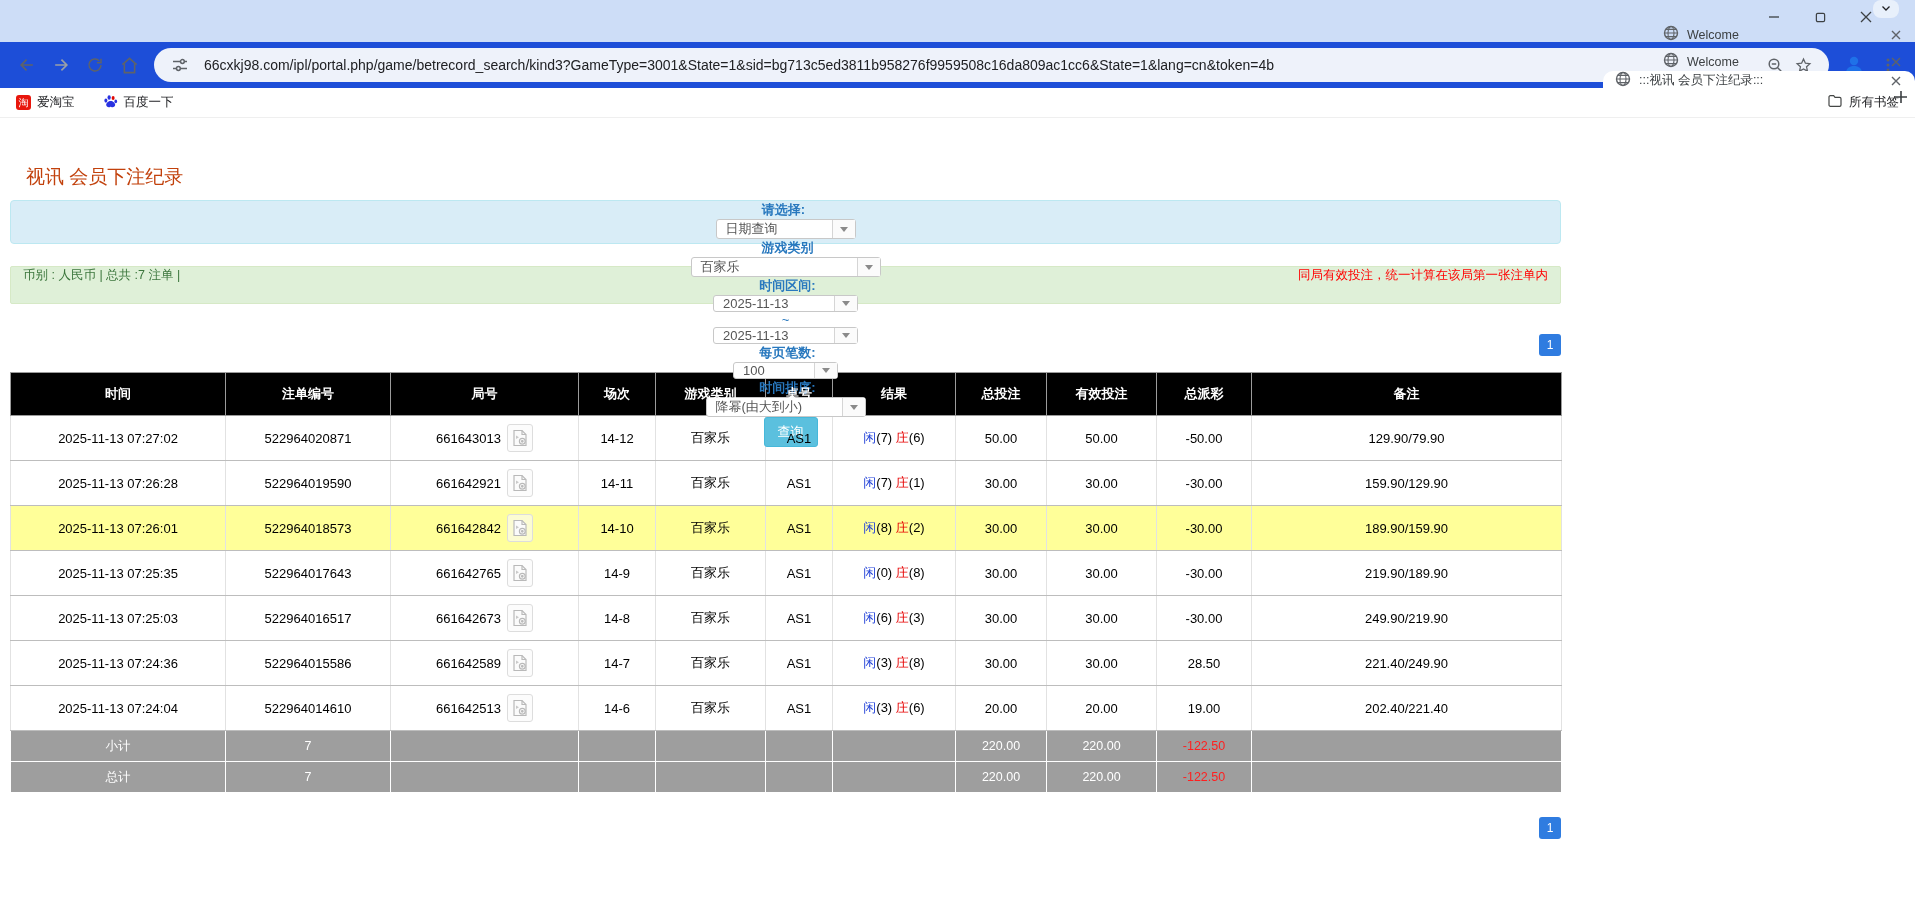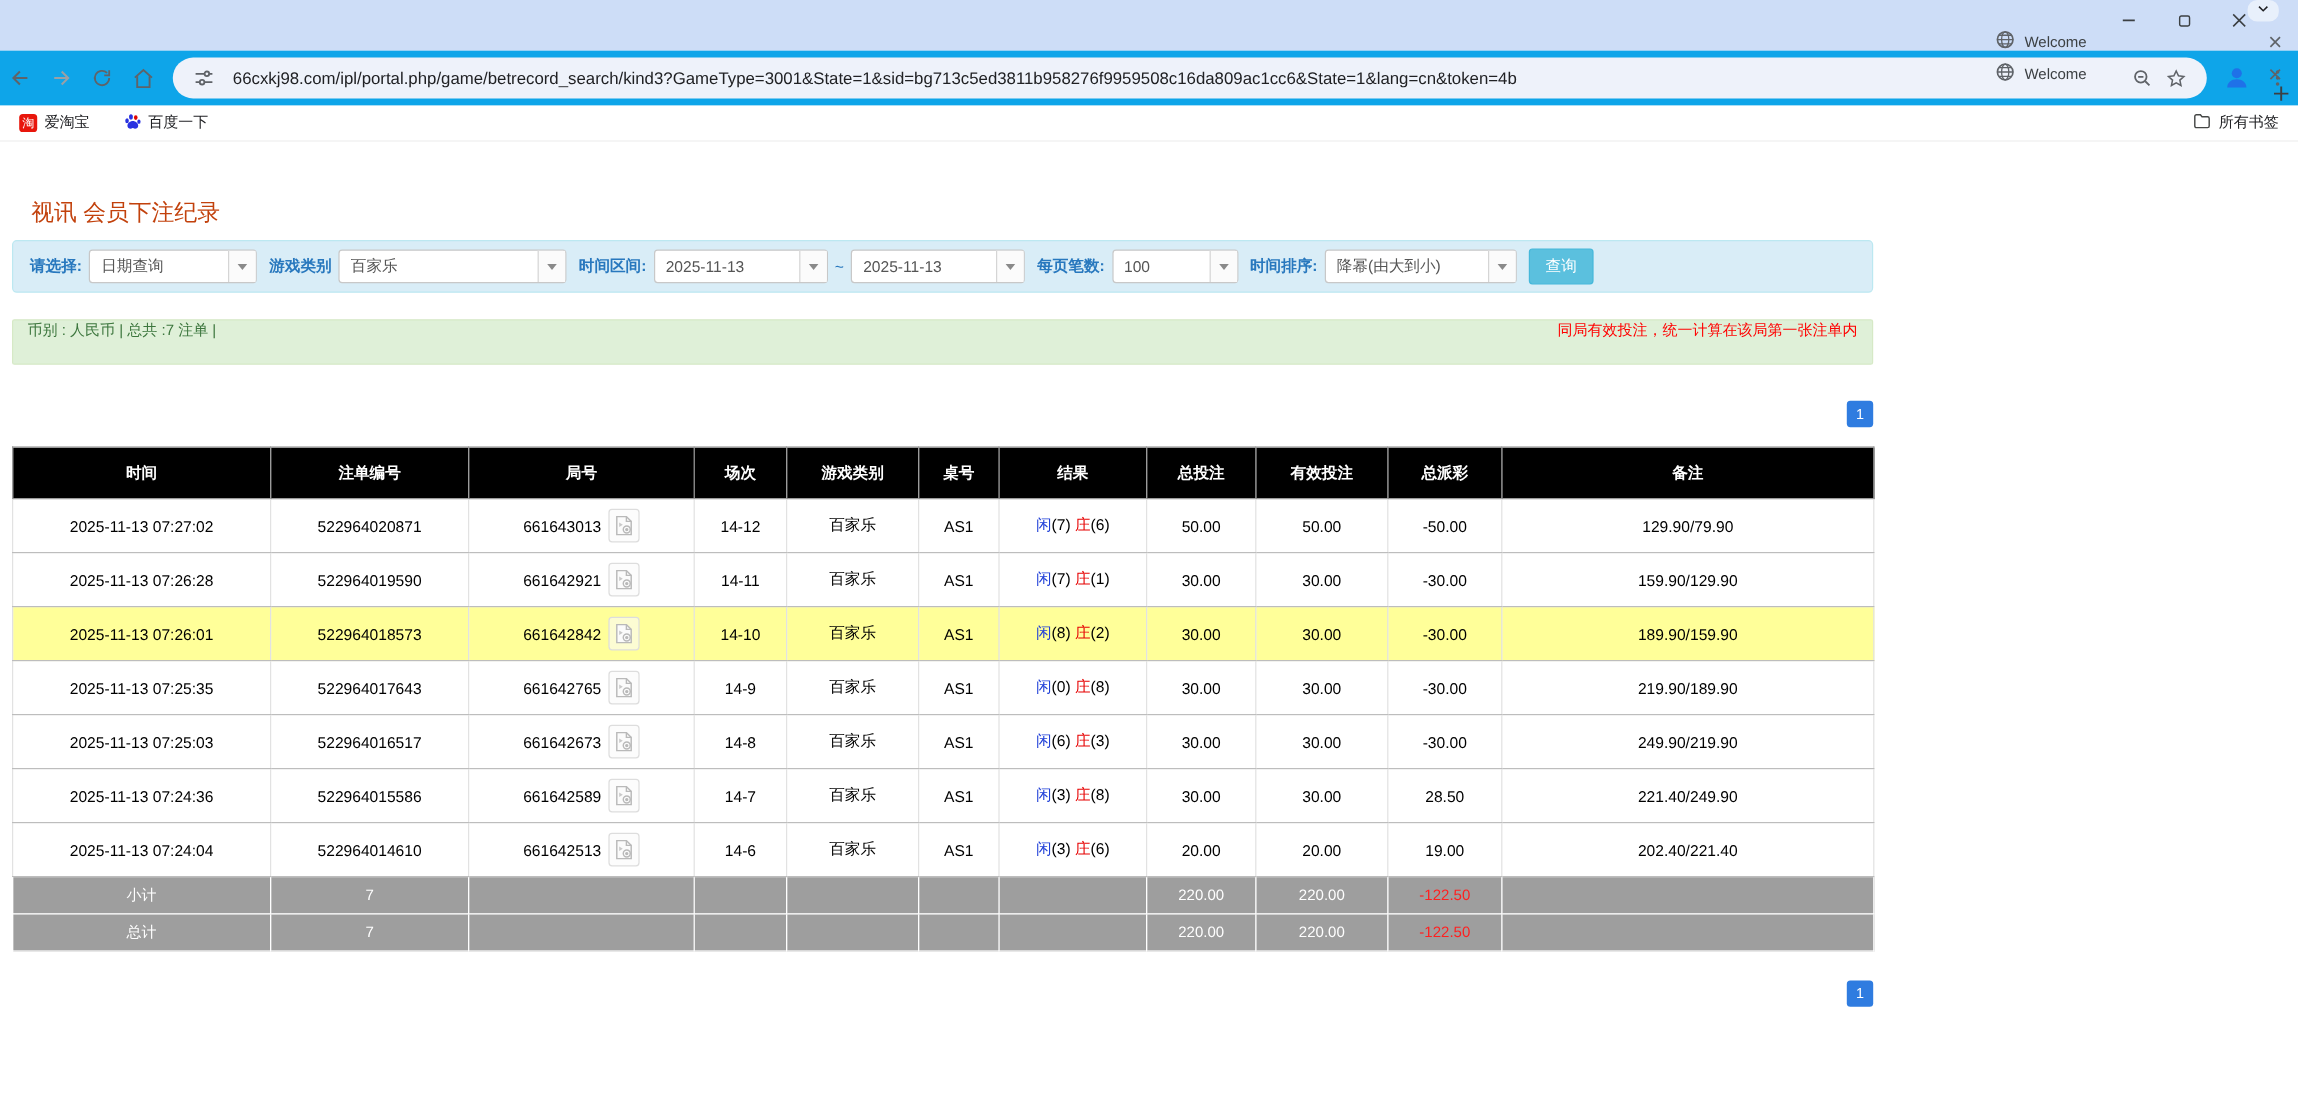--- a/index.html
+++ b/index.html
@@ -13,38 +13,38 @@
   .tab { width:264px; height:34px; display:flex; align-items:center; gap:8px; padding:0 10px 0 12px;
          font-size:12.5px; color:#3c4043; border-radius:10px 10px 0 0; cursor:pointer; }
   .tab.active { background:#fff; width:312px; }
   .tab .tab-title { flex:1; white-space:nowrap; overflow:hidden; }
   .tab-close { width:18px; height:18px; border-radius:50%; display:flex; align-items:center; justify-content:center; flex:0 0 18px; }
   .tab-divider { width:1px; height:17px; background:#93a5c6; margin:0 1px 8px 1px; }
   .newtab-btn { width:28px; height:28px; margin:0 0 6px 8px; border-radius:50%; display:flex; align-items:center; justify-content:center; }
   .win-controls { position:absolute; right:26px; top:2px; display:flex; }
   .win-btn { width:46px; height:30px; display:flex; align-items:center; justify-content:center; }
 
-  .navbar { height:46px; background:#0ea5e9; display:flex; align-items:center; padding:0 0; }
+  .navbar { height:46px; background:#1d4ed8; display:flex; align-items:center; padding:0 10px; }
   .nav-icon { width:34px; height:34px; border-radius:50%; display:flex; align-items:center; justify-content:center; flex:0 0 34px; }
   .urlbar { flex:1; height:34px; background:#eef2fa; border-radius:17px; margin:0 8px; display:flex; align-items:center; padding:0 12px; min-width:0; }
   .url-text { flex:1; font-size:14px; color:#202124; white-space:nowrap; overflow:hidden; margin:0 10px; }
   .urlbar .nav-icon { width:28px; height:28px; flex:0 0 28px; }
 
   .bookmarksbar { height:30px; background:#fff; display:flex; align-items:center; padding:0 16px; border-bottom:1px solid #efefef; }
   .bookmark { display:flex; align-items:center; gap:6px; font-size:12.5px; color:#202124; margin-right:28px; cursor:pointer; }
   .tao-badge { width:15px; height:15px; background:#e8160c; border-radius:3px; color:#fff; font-size:10px;
                display:flex; align-items:center; justify-content:center; }
   .bookmarks-right { margin-left:auto; display:flex; align-items:center; gap:6px; font-size:12.5px; color:#202124; cursor:pointer; }
 
   
   .content { width:1551px; margin-left:10px; }
   .page-title { font-size:19px; font-weight:400; color:#c2410c; margin:46px 0 10px 16px; }
 
   .filterbar { height:44px; background:#d9edf7; border:1px solid #bce8f1; border-radius:4px;
-               display:flex; align-items:center; padding:0 12px; font-size:13px; }
+               display:flex; align-items:center; padding:0 12px; font-size:13px;flex-direction:column; }
   .flabel { color:#2878be; font-weight:bold; margin:0 6px 0 10px; white-space:nowrap; }
   .flabel:first-child { margin-left:2px; }
   .dropdown { background:#fff; border:1px solid #c8c8c8; border-radius:3px; height:28px; display:flex; align-items:stretch; cursor:pointer; }
   .dropdown .val { display:flex; align-items:center; padding:0 9px; color:#555; font-size:13px; white-space:nowrap; flex:1; }
   .dropdown .arrow-box { width:23px; border-left:1px solid #d5d5d5; background:#fbfbfb; display:flex; align-items:center; justify-content:center; }
   .caret { width:0; height:0; border-left:4px solid transparent; border-right:4px solid transparent; border-top:5px solid #8a8a8a; }
   .tilde { color:#2878be; margin:0 6px; }
   .search-btn { background:#5bc0de; border:1px solid #46b8da; color:#fff; font-size:13px; padding:5px 13px;
                 border-radius:3px; margin-left:10px; cursor:pointer; }
 
@@ -111,20 +111,35 @@
         </svg>
     </span>
     <span class="tab-title">Welcome</span>
     <span class="tab-close">
       <svg width="10" height="10" viewBox="0 0 10 10" stroke="#5f6368" stroke-width="1.4">
           <path d="M1 1l8 8M9 1l-8 8"></path>
         </svg>
     </span>
   </div>
 
+  <div class="tab active">
+    <span>
+      <svg width="16" height="16" viewBox="0 0 16 16">
+          <circle cx="8" cy="8" r="6.5" fill="none" stroke="#5f6368" stroke-width="1.4"></circle>
+          <ellipse cx="8" cy="8" rx="3" ry="6.5" fill="none" stroke="#5f6368" stroke-width="1.1"></ellipse>
+          <path d="M1.5 8h13M2.6 4.4h10.8M2.6 11.6h10.8" stroke="#5f6368" stroke-width="1.1" fill="none"></path>
+        </svg>
+    </span>
+    <span class="tab-title">:::视讯 会员下注纪录:::</span>
+    <span class="tab-close">
+      <svg width="10" height="10" viewBox="0 0 10 10" stroke="#5f6368" stroke-width="1.4">
+          <path d="M1 1l8 8M9 1l-8 8"></path>
+        </svg>
+    </span>
+  </div>
 
   <div class="newtab-btn">
     <span>
       <svg width="14" height="14" viewBox="0 0 14 14" stroke="#3c4043" stroke-width="1.6">
           <path d="M7 1v12M1 7h12"></path>
         </svg>
     </span>
   </div>
 
   <div class="win-controls">

